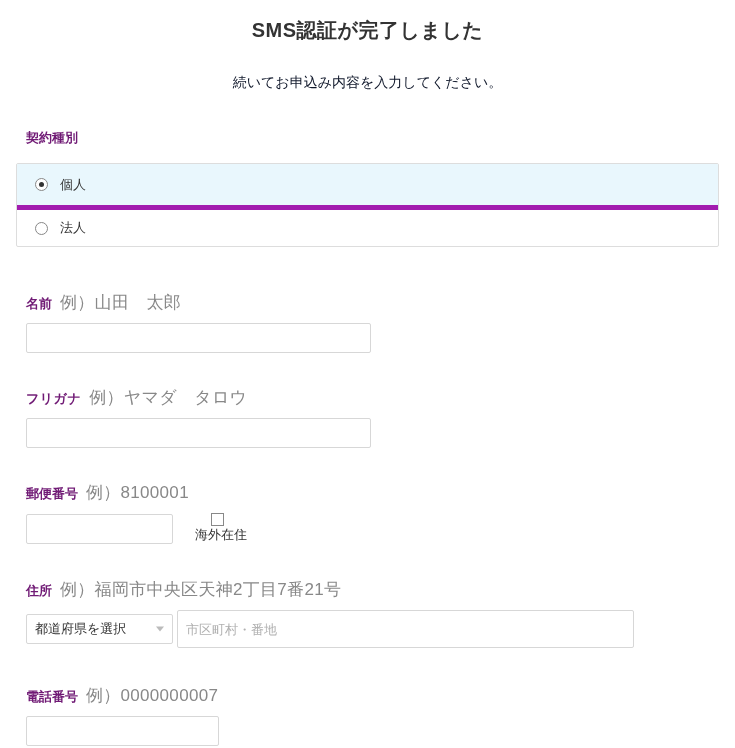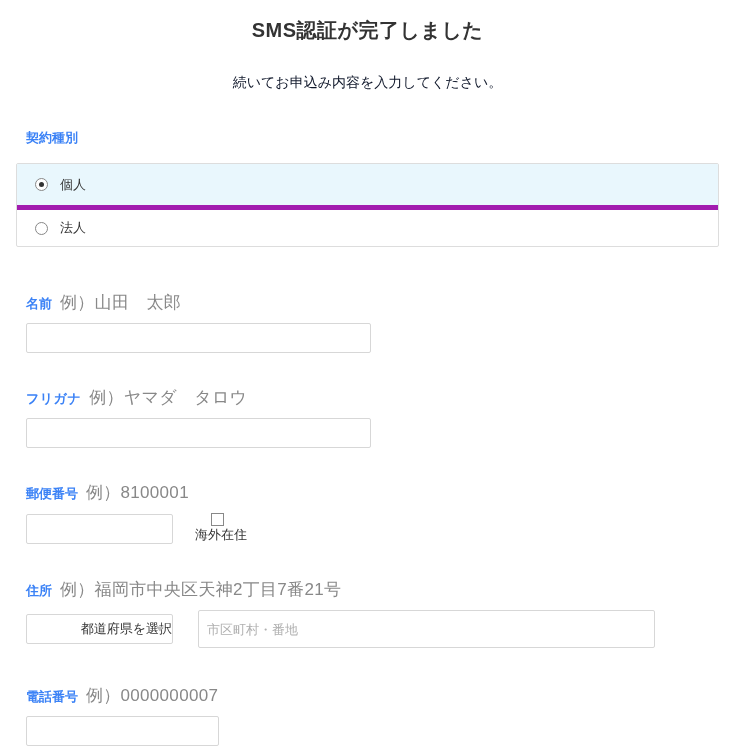--- a/index.html
+++ b/index.html
@@ -52,21 +52,21 @@
   }
 
   .field-label-row {
     display: flex;
     align-items: baseline;
     padding-left: 10px;
   }
   .field-label {
     font-size: 13px;
     font-weight: bold;
-    color: #3b82f6;
+    color: #701a75;
   }
   .field-hint {
     font-size: 17px;
     color: #888888;
     margin-left: 8px;
     letter-spacing: 0.3px;
   }
 
   
   .radio-group {
@@ -172,22 +172,21 @@
     border: 1px solid #d7d7d7;
     border-radius: 2px;
     background: #ffffff;
     box-sizing: border-box;
     display: flex;
     align-items: center;
     font-size: 13px;
     color: #333333;
     padding-left: 8px;
     position: relative;
-    margin-right: 25px;
-    justify-content: flex-end;
+    margin-right: 4px;
   }
   .select-caret {
     position: absolute;
     right: 8px;
     top: 50%;
     transform: translateY(-50%);
     width: 0;
     height: 0;
     border-left: 4px solid transparent;
     border-right: 4px solid transparent;

